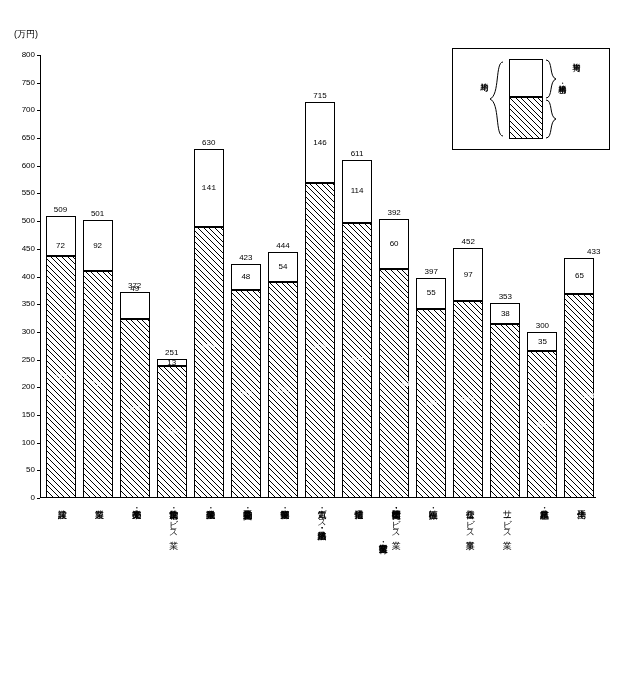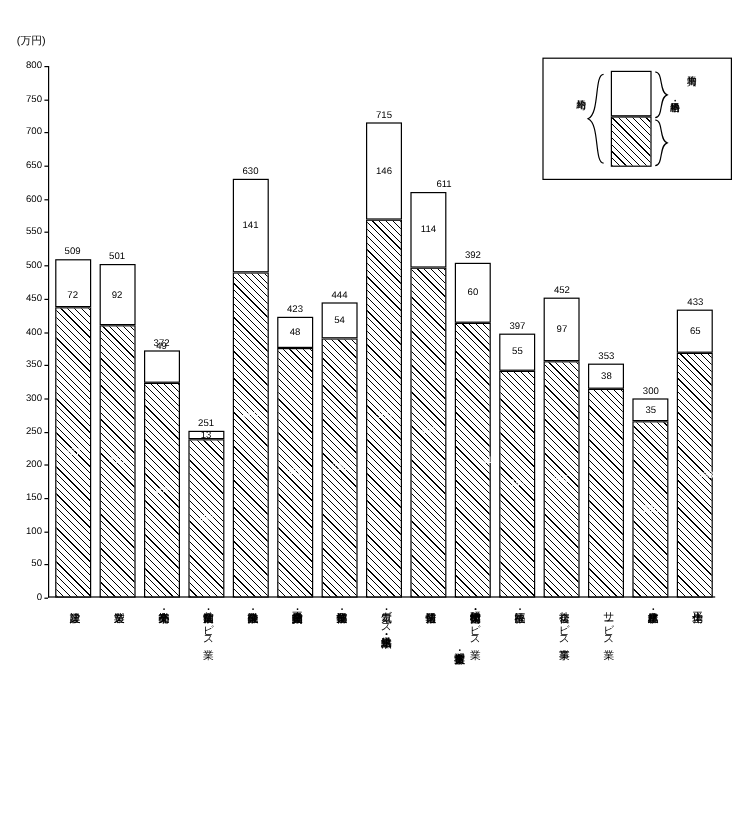--- a/index.html
+++ b/index.html
@@ -214,21 +214,21 @@
         <div class="bar-group" style="left: 116.733px; height: 138.991px;">
           <div class="seg seg-bottom" style="height: 131.792px;"></div>
           <div class="seg seg-top" style="bottom: 131.792px; height: 7.19875px;"></div>
           <div class="top-val" style="bottom: 131.392px;">13</div>
           <div class="bottom-val" style="bottom: 61.8962px;">238</div>
           <div class="total-label" style="bottom: 140.991px;">251</div>
         </div>
         <div class="bar-group" style="left: 153.8px; height: 348.863px;">
           <div class="seg seg-bottom" style="height: 270.784px;"></div>
           <div class="seg seg-top" style="bottom: 270.784px; height: 78.0787px;"></div>
-          <div class="top-val" style="bottom: 305.823px;">141</div>
+          <div class="top-val" style="bottom: 305.823px; font-family: Liberation Mono, monospace;">141</div>
           <div class="bottom-val" style="bottom: 148px;">489</div>
           <div class="total-label" style="bottom: 350.863px;">630</div>
         </div>
         <div class="bar-group" style="left: 190.867px; height: 234.236px;">
           <div class="seg seg-bottom" style="height: 207.656px;"></div>
           <div class="seg seg-top" style="bottom: 207.656px; height: 26.58px;"></div>
           <div class="top-val" style="bottom: 216.946px;">48</div>
           <div class="bottom-val" style="bottom: 99.8281px;">375</div>
           <div class="total-label" style="bottom: 236.236px;">423</div>
         </div>
@@ -244,21 +244,21 @@
           <div class="seg seg-top" style="bottom: 315.084px; height: 80.8475px;"></div>
           <div class="top-val" style="bottom: 351.507px;">146</div>
           <div class="bottom-val" style="bottom: 148px;">569</div>
           <div class="total-label" style="bottom: 397.931px;">715</div>
         </div>
         <div class="bar-group" style="left: 302.067px; height: 338.341px;">
           <div class="seg seg-bottom" style="height: 275.214px;"></div>
           <div class="seg seg-top" style="bottom: 275.214px; height: 63.1275px;"></div>
           <div class="top-val" style="bottom: 302.777px;">114</div>
           <div class="bottom-val" style="bottom: 133.607px;">497</div>
-          <div class="total-label" style="bottom: 340.341px; padding-left: 13px;">611</div>
+          <div class="total-label" style="bottom: 340.341px;">611</div>
         </div>
         <div class="bar-group" style="left: 339.133px; height: 278.536px;">
           <div class="seg seg-bottom" style="height: 228.699px;"></div>
           <div class="seg seg-top" style="bottom: 228.699px; height: 49.8375px;"></div>
           <div class="top-val" style="bottom: 249.617px;">60</div>
           <div class="bottom-val" style="bottom: 110.349px; padding-left: 14px;">413</div>
           <div class="total-label" style="bottom: 280.536px;">392</div>
         </div>
         <div class="bar-group" style="left: 376.2px; height: 219.839px;">
           <div class="seg seg-bottom" style="height: 189.382px;"></div>
@@ -286,21 +286,21 @@
           <div class="seg seg-top" style="bottom: 146.744px; height: 19.3812px;"></div>
           <div class="top-val" style="bottom: 152.434px;">35</div>
           <div class="bottom-val" style="bottom: 69.3719px;">265</div>
           <div class="total-label" style="bottom: 168.125px;">300</div>
         </div>
         <div class="bar-group" style="left: 524.467px; height: 239.774px;">
           <div class="seg seg-bottom" style="height: 203.78px;"></div>
           <div class="seg seg-top" style="bottom: 203.78px; height: 35.9937px;"></div>
           <div class="top-val" style="bottom: 217.777px;">65</div>
           <div class="bottom-val" style="bottom: 97.89px; text-align: right;">368</div>
-          <div class="total-label" style="bottom: 241.774px;">433</div>
+          <div class="total-label" style="bottom: 241.774px; text-align: right;">433</div>
         </div>
       </div>
   </div>
 
   <div class="cats" id="cats">
       <div class="cat" style="left: 13.5333px; top: 0px;">建設業</div>
       <div class="cat" style="left: 50.6px; top: 0px;">製造業</div>
       <div class="cat" style="left: 87.6667px; top: 0px;">卸売業・小売業</div>
       <div class="cat" style="left: 124.733px; top: 0px;">宿泊業・飲食サービス業</div>
       <div class="cat" style="left: 161.8px; top: 0px;">金融業・保険業</div>

